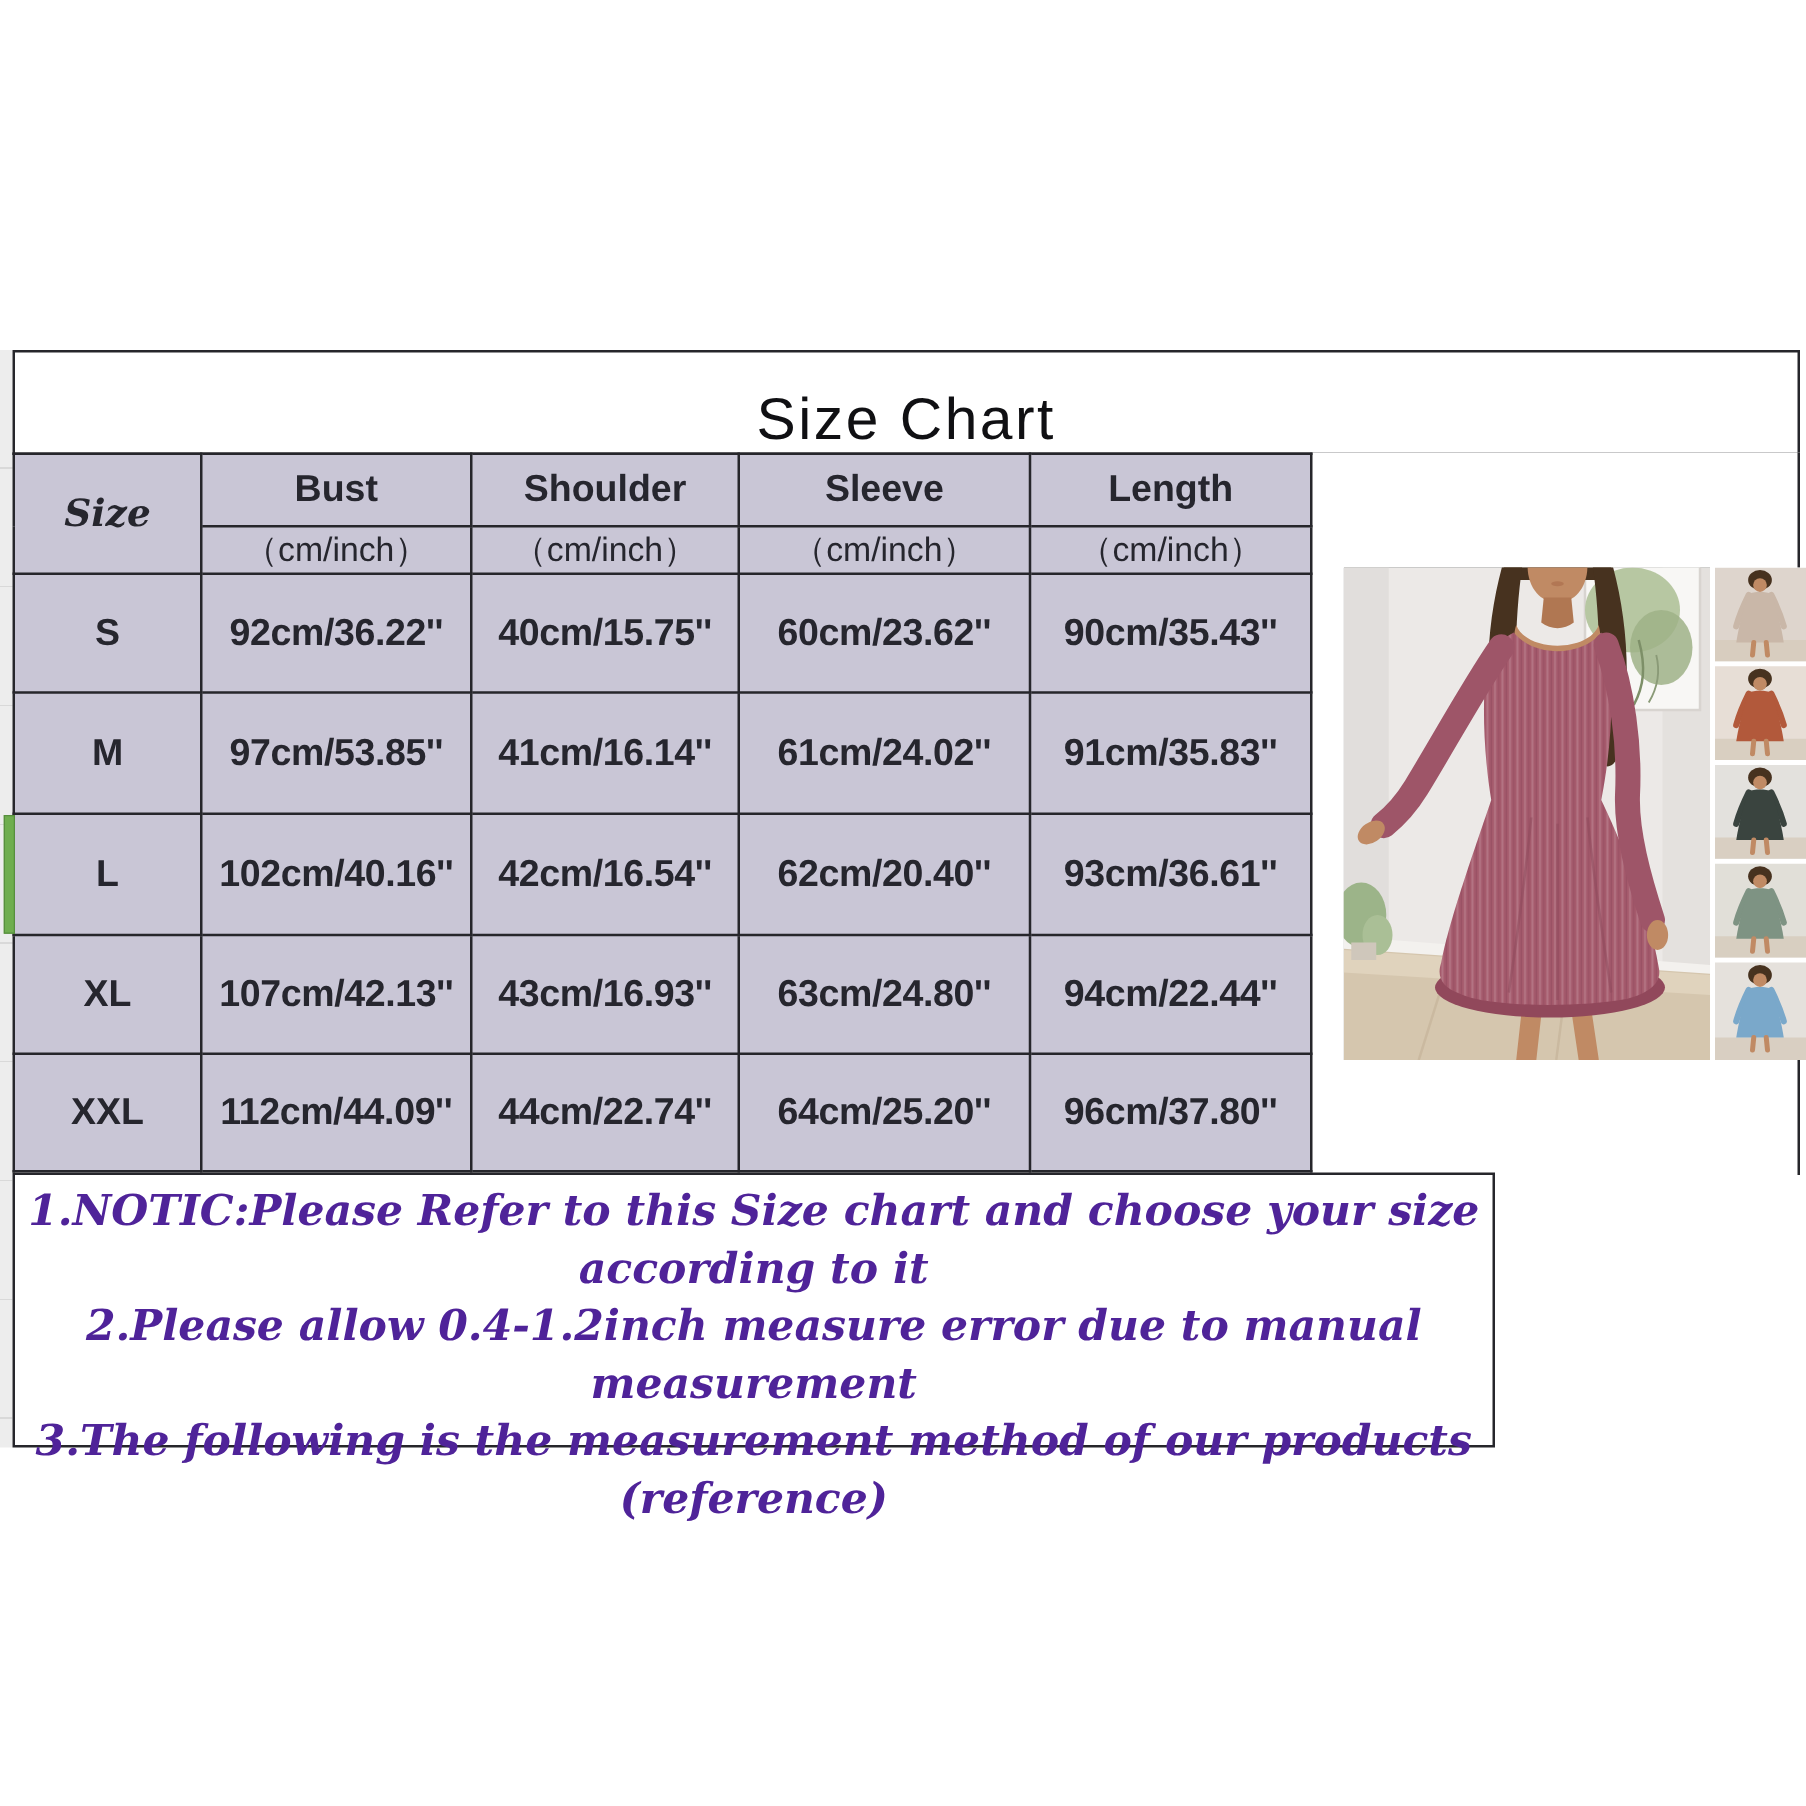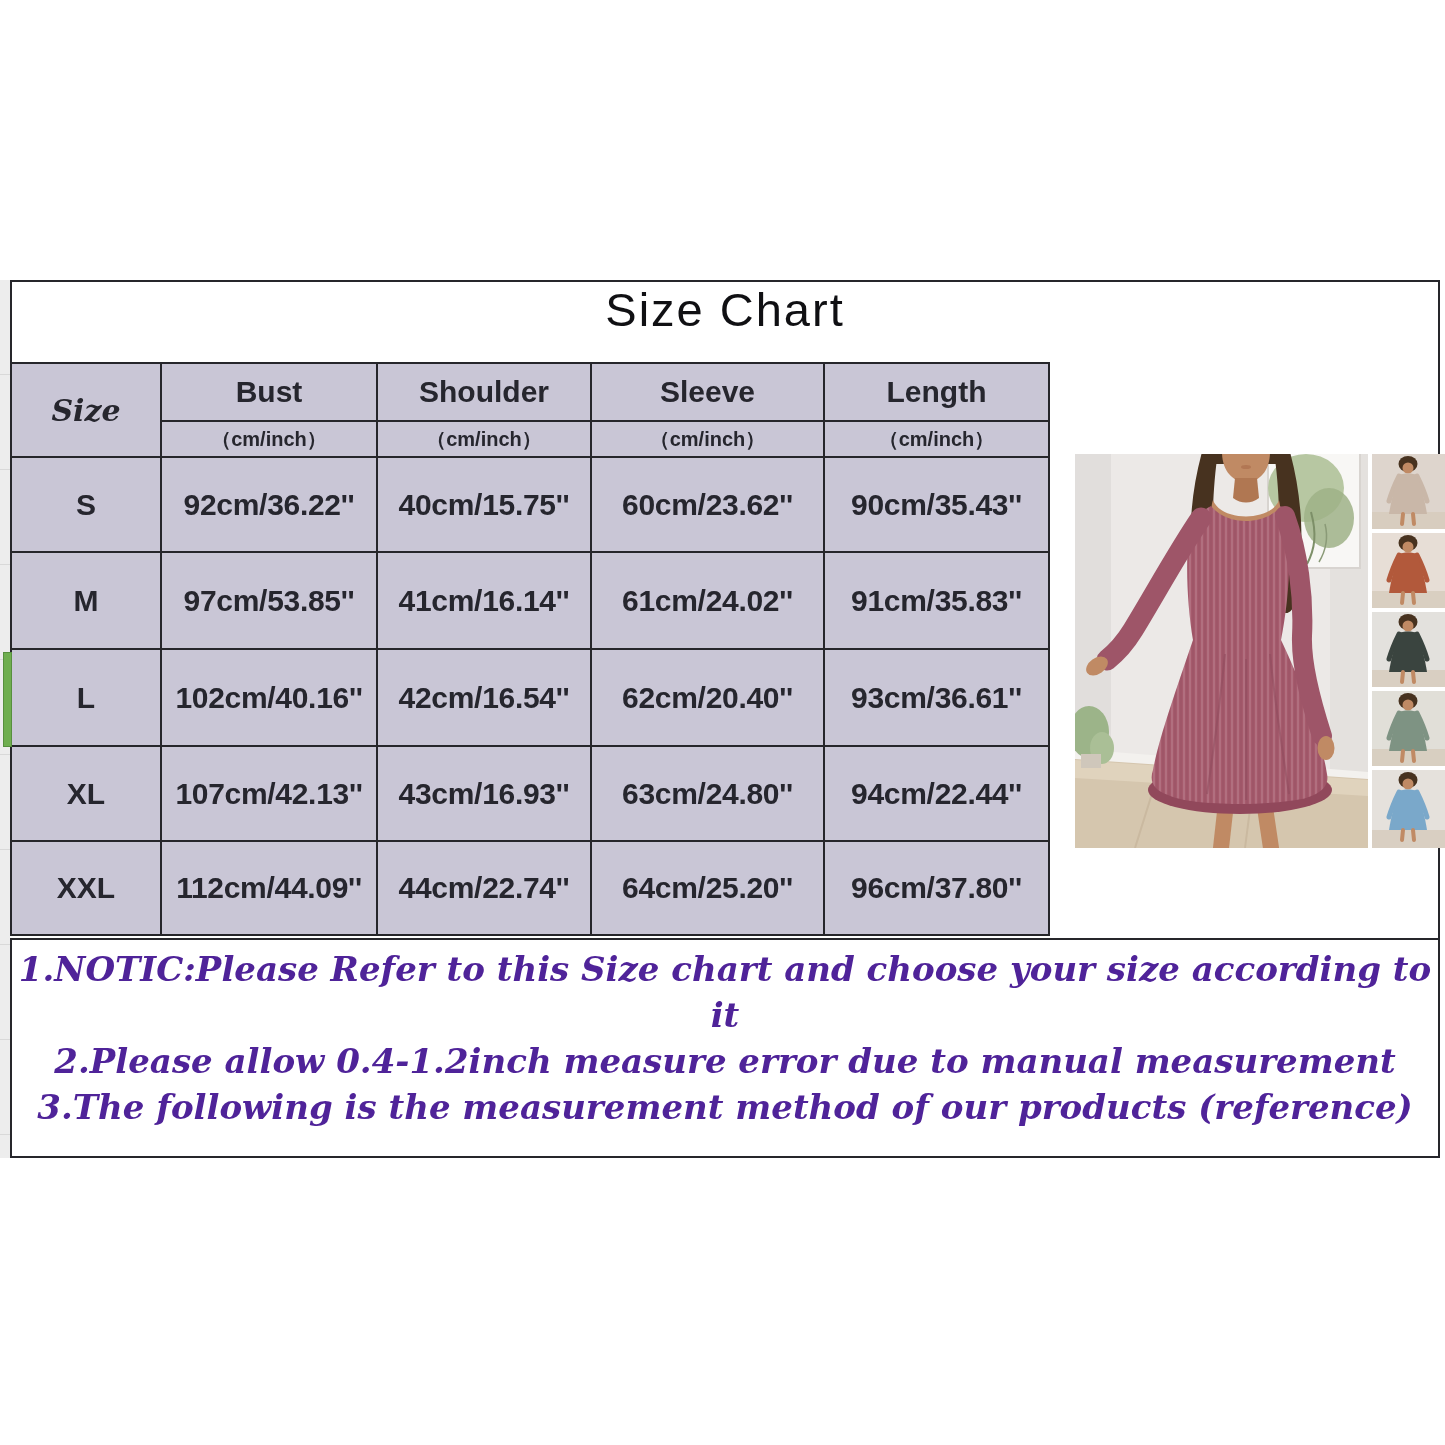--- a/index.html
+++ b/index.html
@@ -9,21 +9,21 @@
   }
   
   .gutter{
     position:absolute;left:0;top:280px;width:10px;height:878px;background:#ededed;
     background-image:repeating-linear-gradient(to bottom,transparent 0 94px,#d9d9d9 94px 95px);
   }
   
   .title-cell{
     position:absolute;left:10px;top:280px;width:1430px;height:84px;
     border:2px solid #26262b;background:#ffffff;box-sizing:border-box;
-    display:flex;align-items:flex-start;justify-content:center;
+    display:flex;align-items:flex-end;justify-content:center;
   }
   .title-cell span{
     font-size:47px;color:#101013;letter-spacing:2px;font-weight:400;
   }
   
   .right-cell{
     position:absolute;left:1048px;top:362px;width:392px;height:578px;
     border-right:2px solid #26262b;box-sizing:border-box;background:#ffffff;
   }
   
@@ -33,31 +33,31 @@
   }
   table.size-table th,table.size-table td{
     border:2px solid #26262b;background:#c9c6d6;text-align:center;vertical-align:middle;
     color:#26262e;padding:0;
   }
   th.corner{
     background:#ffffff;font-family:"DejaVu Serif",serif;font-style:italic;font-weight:400;
     font-size:38px;color:#17171a;
   }
   tr.hdr th{font-size:30px;font-weight:700;}
-  tr.unit td{font-size:20px;font-weight:700;}
+  tr.unit td{font-size:27px;font-weight:400;}
   tbody th{font-size:30px;font-weight:700;}
   tbody td{font-size:30px;font-weight:700;letter-spacing:-0.3px;}
   
   .row-marker{
     position:absolute;left:3px;top:652px;width:9px;height:95px;
     background:#6fae4f;border:1px solid #578f3e;box-sizing:border-box;z-index:3;
   }
   
   .notes-cell{
-    position:absolute;left:10px;top:938px;width:1430px;height:220px;
+    position:absolute;left:10px;top:938px;width:1186px;height:220px;
     border:2px solid #26262b;background:#ffffff;box-sizing:border-box;
     text-align:center;padding-top:6px;z-index:1;
   }
   .notes-cell p{
     margin:0;font-family:"DejaVu Serif",serif;font-style:italic;font-weight:700;
     font-size:34px;line-height:46px;color:#4f2399;
   }
   
   .photo{
     position:absolute;left:1075px;top:454px;width:370px;height:394px;z-index:5;

